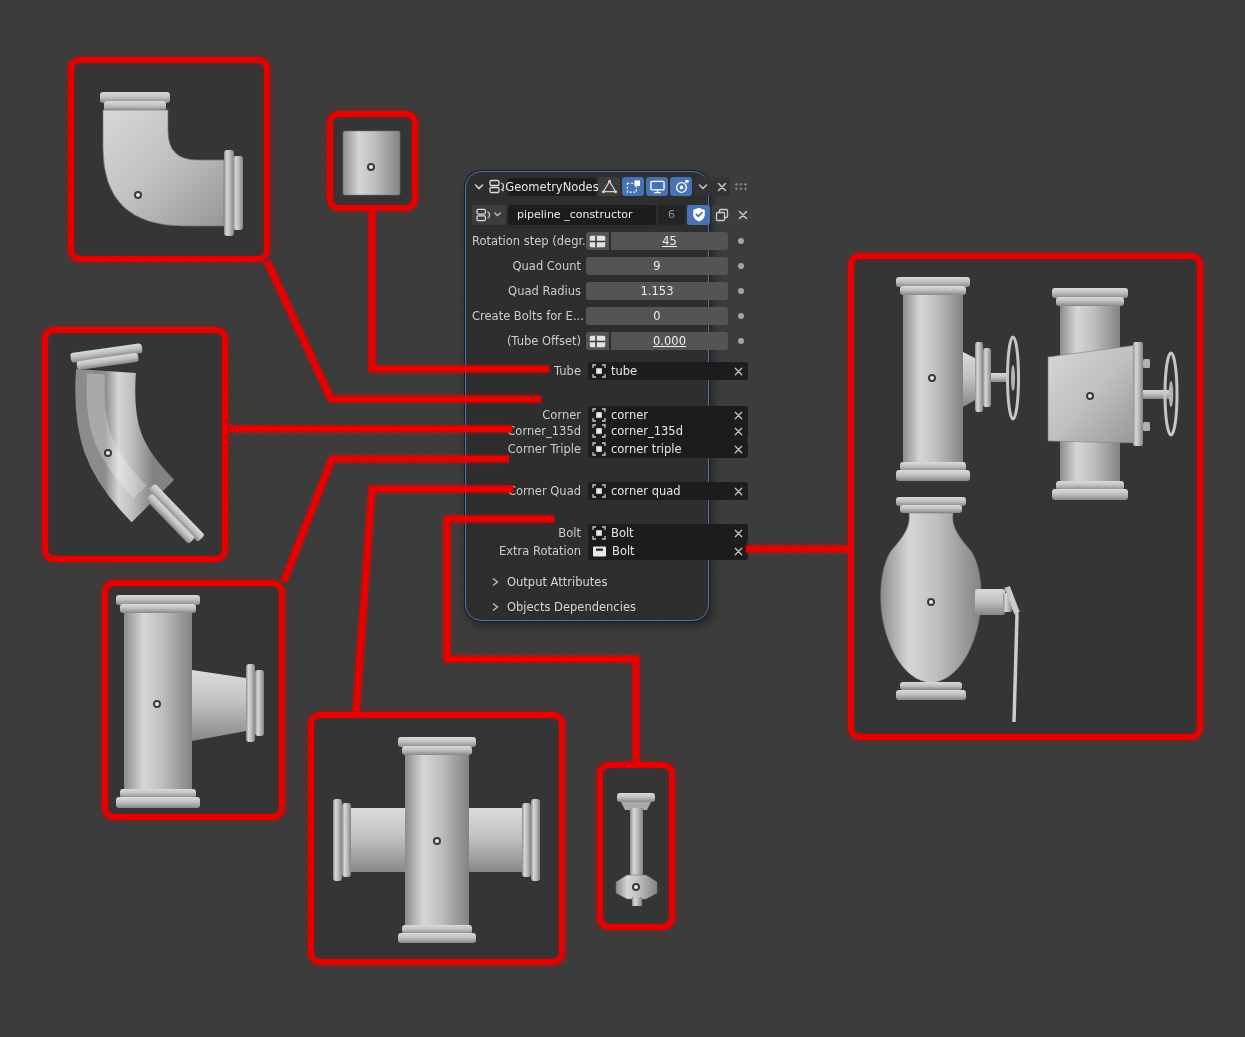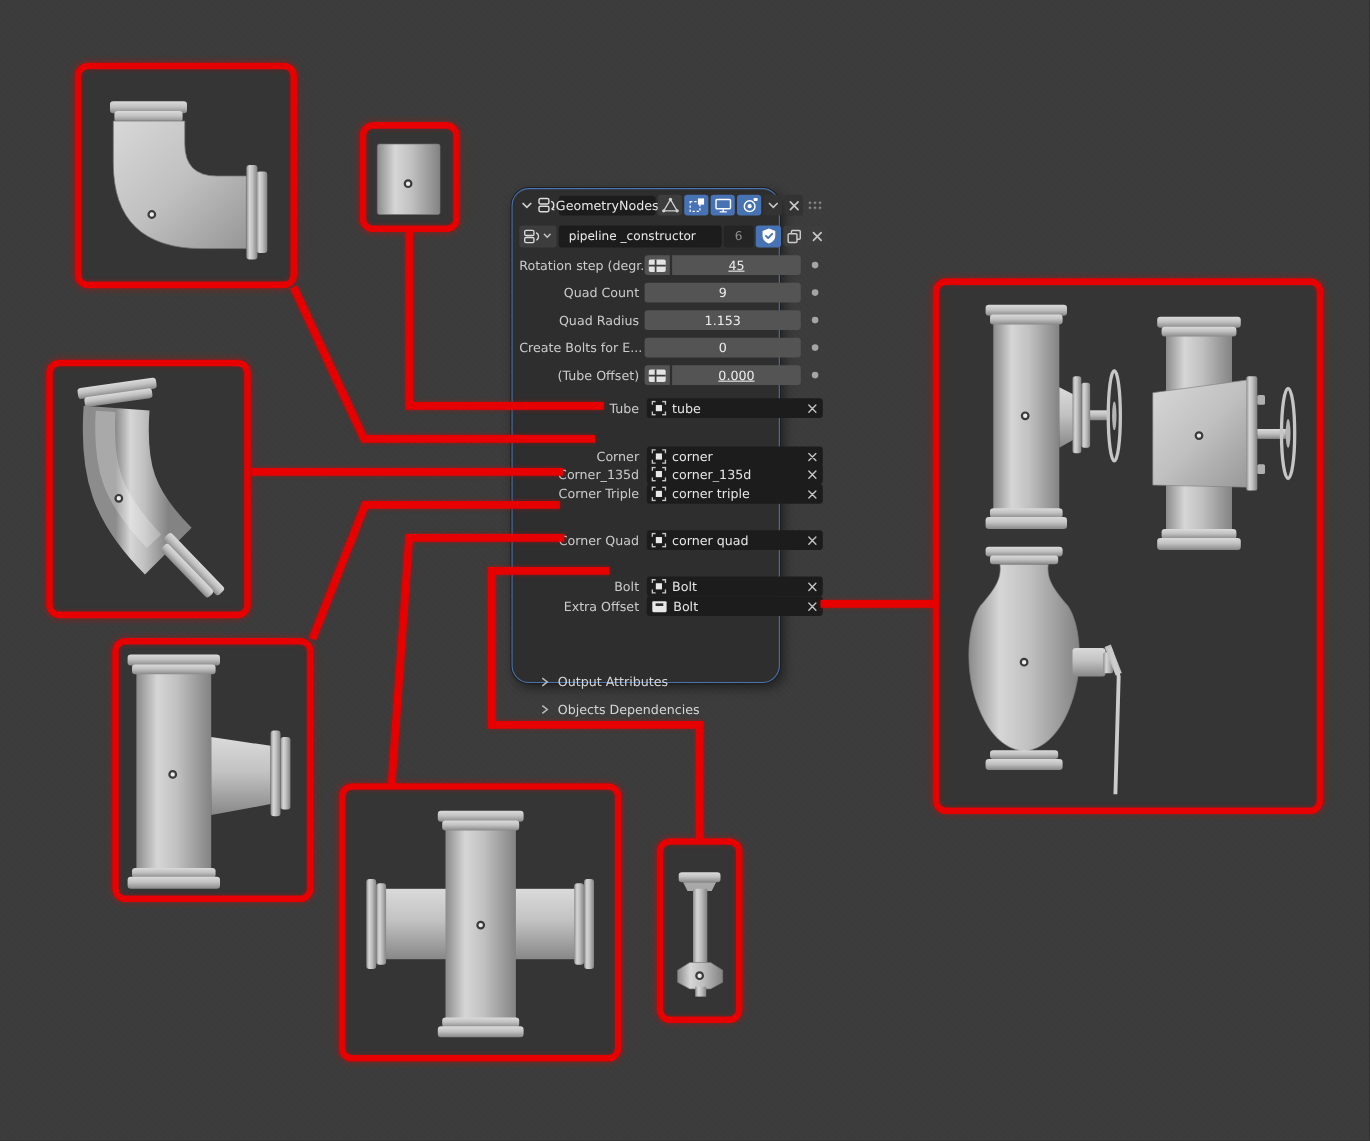--- a/index.html
+++ b/index.html
@@ -40,21 +40,21 @@
   .rlabel{position:absolute;left:0;top:2px;width:109px;text-align:right;color:#cccccc;font-size:11.5px;white-space:nowrap;}
   .slider{position:absolute;left:114px;top:0;width:142px;height:18px;background:#545454;border-radius:3px;
           color:#eeeeee;font-size:11.5px;display:flex;align-items:center;justify-content:center;}
   .attrtg{position:absolute;left:114px;top:0;width:23px;height:18px;background:#545454;border-radius:3px 0 0 3px;
           display:flex;align-items:center;justify-content:center;}
   .slider.short{left:139px;width:117px;border-radius:0 3px 3px 0;text-decoration:underline;}
   .adot{position:absolute;left:266px;top:6px;width:6px;height:6px;border-radius:50%;background:#a5a5a5;}
   .objfield{position:absolute;left:116px;top:0;width:160px;height:18px;background:#1c1c1c;border-radius:3px;
             display:flex;align-items:center;color:#e6e6e6;font-size:11.5px;gap:5px;padding:0 4px;box-sizing:border-box;}
   .objtxt{flex:1;white-space:nowrap;overflow:hidden;}
-  .sec{position:absolute;left:24px;height:16px;display:flex;align-items:center;gap:7px;color:#d6d6d6;font-size:11.5px;margin-top:38px;}
+  .sec{position:absolute;left:24px;height:16px;display:flex;align-items:center;gap:7px;color:#d6d6d6;font-size:11.5px;}
 </style>
 </head>
 <body>
 
 <div class="scene">
 
   <div class="cbg" style="left:68px;top:57px;width:202px;height:205px"></div>
   <div class="cbg" style="left:327px;top:111px;width:91px;height:100px"></div>
   <div class="cbg" style="left:42px;top:327px;width:186px;height:235px"></div>
   <div class="cbg" style="left:102px;top:580px;width:183px;height:240px"></div>
@@ -379,21 +379,21 @@
             <path d="M1,4 V1 H4 M10,1 H13 V4 M13,10 V13 H10 M4,13 H1 V10" fill="none" stroke="#c9c9c9" stroke-width="1.3"></path>
             <rect x="4.2" y="4.2" width="5.6" height="5.6" fill="#e8e8e8"></rect>
           </svg>
         <span class="objtxt">Bolt</span>
         <svg width="11" height="11" viewBox="0 0 12 12">
             <path d="M2.5,2.5 L9.5,9.5 M9.5,2.5 L2.5,9.5" stroke="#c3c3c3" stroke-width="1.4" stroke-linecap="round"></path>
           </svg>
       </span>
     </div>
     <div class="orow" style="top:370px">
-      <span class="rlabel">Extra Offset</span>
+      <span class="rlabel">Extra Rotation</span>
       <span class="objfield">
         <svg width="15" height="13" viewBox="0 0 15 13">
             <rect x="1" y="1.5" width="13" height="10" rx="1" fill="#e8e8e8"></rect>
             <rect x="4" y="3.5" width="7" height="2.4" fill="#2e2e2e"></rect>
           </svg>
         <span class="objtxt">Bolt</span>
         <svg width="11" height="11" viewBox="0 0 12 12">
             <path d="M2.5,2.5 L9.5,9.5 M9.5,2.5 L2.5,9.5" stroke="#c3c3c3" stroke-width="1.4" stroke-linecap="round"></path>
           </svg>
       </span>

